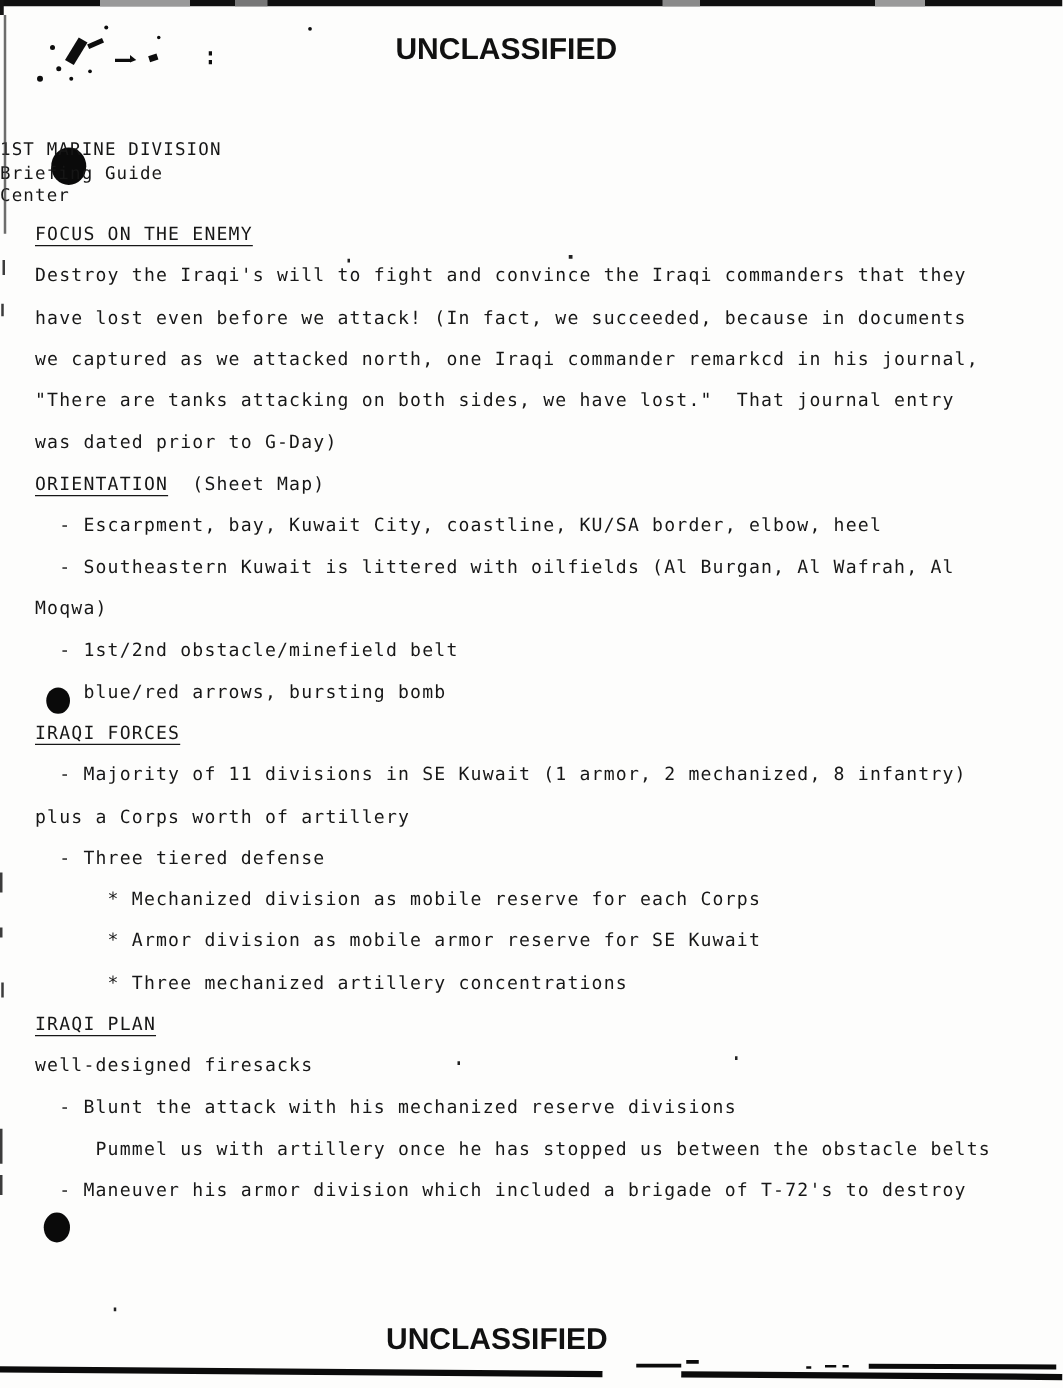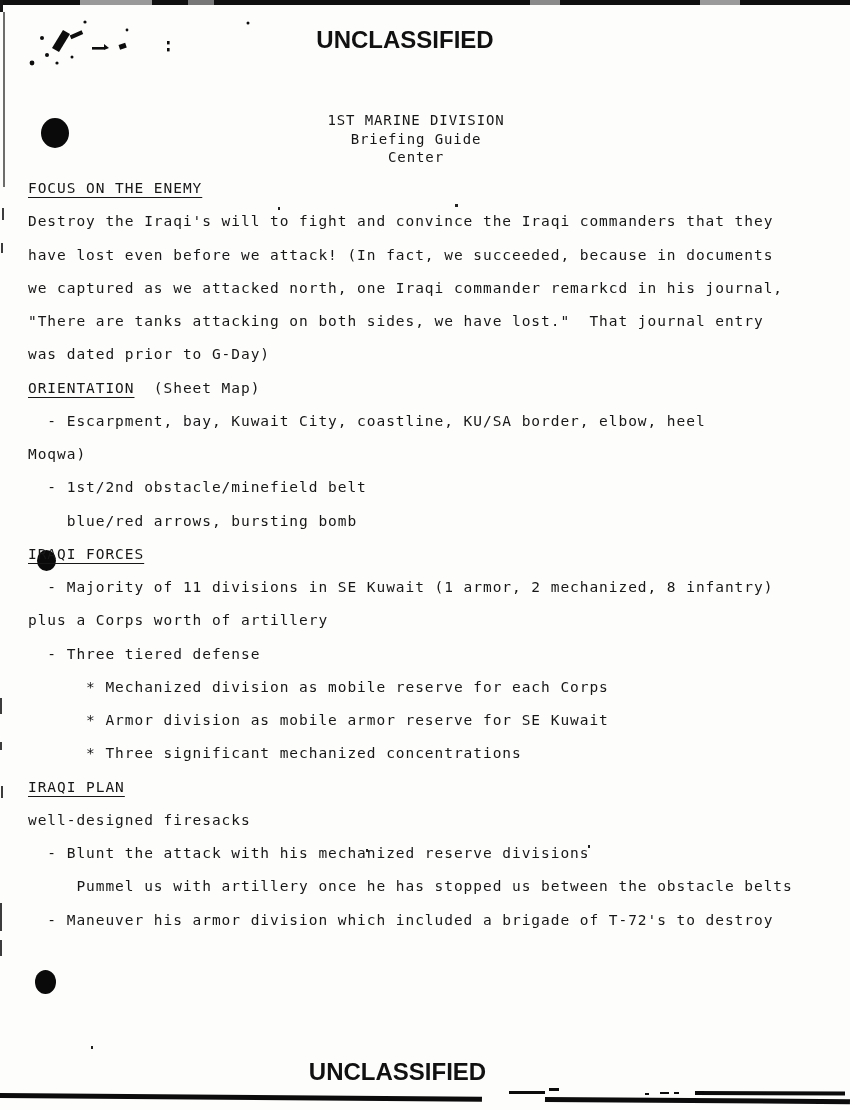--- a/index.html
+++ b/index.html
@@ -12,21 +12,21 @@
   .corner-tick{position:absolute;left:0;top:0;width:3px;height:12px;background:#151515;}
 
   
   .banner{position:absolute;left:0;width:810px;text-align:center;
           font-family:"Liberation Sans",sans-serif;font-weight:bold;
           font-size:24px;color:#111;letter-spacing:0px;}
   .banner-top{top:26px;}
   .banner-bottom{top:1058px;width:795px;}
 
   
-  .title-block{position:absolute;left:0;top:111px;width:832px;text-align:center;
+  .title-block{position:absolute;left:0;top:111px;width:832px;text-align:left;
                font-family:"DejaVu Sans Mono",monospace;font-size:14px;
                letter-spacing:0.9px;line-height:18.6px;color:#161616;}
 
   
   .doc-body{position:absolute;left:28px;top:172px;
             font-family:"DejaVu Sans Mono",monospace;font-size:14.5px;
             letter-spacing:0.95px;color:#171717;}
   .line{height:33.25px;line-height:33.25px;white-space:pre;}
   .hu{text-decoration:underline;text-underline-offset:4px;margin-top:10px;}
 
@@ -88,30 +88,31 @@
 
   <div class="doc-body">
       <div class="line"><span class="hu">FOCUS ON THE ENEMY</span></div>
       <div class="line"><span>Destroy the Iraqi's will to fight and convince the Iraqi commanders that they</span></div>
       <div class="line"><span>have lost even before we attack! (In fact, we succeeded, because in documents</span></div>
       <div class="line"><span>we captured as we attacked north, one Iraqi commander remarkcd in his journal,</span></div>
       <div class="line"><span>"There are tanks attacking on both sides, we have lost."  That journal entry</span></div>
       <div class="line"><span>was dated prior to G-Day)</span></div>
       <div class="line"><span class="hu">ORIENTATION</span><span>  (Sheet Map)</span></div>
       <div class="line"><span>  - Escarpment, bay, Kuwait City, coastline, KU/SA border, elbow, heel</span></div>
+      <div class="line"><span>  - Southeastern Kuwait is littered with oilfields (Al Burgan, Al Wafrah, Al</span></div>
       <div class="line"><span>Moqwa)</span></div>
       <div class="line"><span>  - 1st/2nd obstacle/minefield belt</span></div>
       <div class="line"><span>    blue/red arrows, bursting bomb</span></div>
       <div class="line"><span class="hu">IRAQI FORCES</span></div>
       <div class="line"><span>  - Majority of 11 divisions in SE Kuwait (1 armor, 2 mechanized, 8 infantry)</span></div>
       <div class="line"><span>plus a Corps worth of artillery</span></div>
       <div class="line"><span>  - Three tiered defense</span></div>
       <div class="line"><span>      * Mechanized division as mobile reserve for each Corps</span></div>
       <div class="line"><span>      * Armor division as mobile armor reserve for SE Kuwait</span></div>
-      <div class="line"><span>      * Three significant mechanized concentrations</span></div>
+      <div class="line"><span>      * Three mechanized artillery concentrations</span></div>
       <div class="line"><span class="hu">IRAQI PLAN</span></div>
       <div class="line"><span>well-designed firesacks</span></div>
       <div class="line"><span>  - Blunt the attack with his mechanized reserve divisions</span></div>
       <div class="line"><span>     Pummel us with artillery once he has stopped us between the obstacle belts</span></div>
       <div class="line"><span>  - Maneuver his armor division which included a brigade of T-72's to destroy</span></div>
     </div>
 
   <div class="banner banner-bottom">UNCLASSIFIED</div>
 
   <div class="bline" style="left:0;top:1093px;width:482px;height:5px;transform:rotate(0.45deg);"></div>

